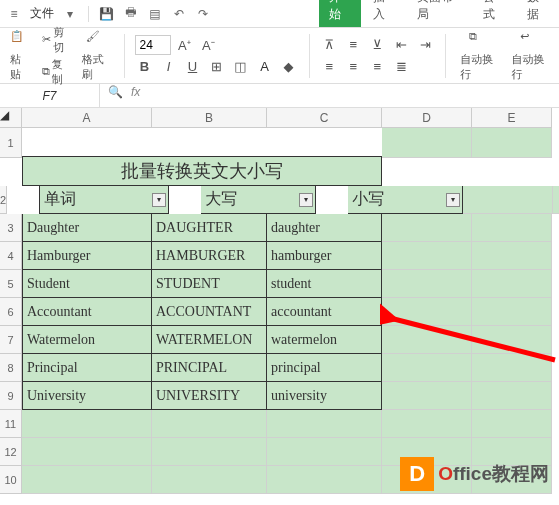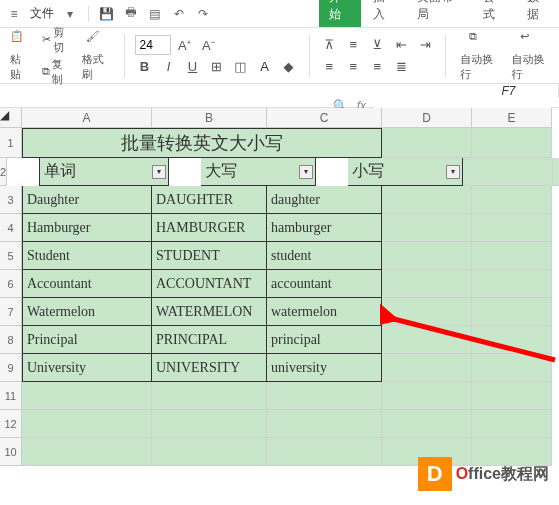--- a/index.html
+++ b/index.html
@@ -22,50 +22,50 @@
 .bigbtn { display: flex; flex-direction: column; align-items: center; font-size: 11px; color: #555; padding: 2px 4px; cursor: pointer; }
 .bigbtn .ico { width: 20px; height: 20px; margin-bottom: 2px; }
 .smbtn { display: flex; align-items: center; gap: 2px; font-size: 11px; color: #555; cursor: pointer; padding: 0 2px; }
 .sel { border: 1px solid #ccc; height: 20px; font-size: 12px; padding: 0 4px; background: #fff; }
 .fontname { width: 70px; }
 .fontsize { width: 36px; }
 .icbtn { width: 20px; height: 20px; border: none; background: transparent; color: #555; cursor: pointer; font-size: 13px; display: inline-flex; align-items: center; justify-content: center; }
 .rsep { width: 1px; height: 44px; background: #e0e0e0; margin: 0 4px; }
 
 
-.fbar { height: 24px; border-bottom: 1px solid #ddd; display: flex; align-items: flex-end; flex-direction: column; }
+.fbar { height: 24px; border-bottom: 1px solid #ddd; display: flex; align-items: flex-start; }
 .namebox { width: 100px; border-right: 1px solid #ddd; height: 100%; display: flex; align-items: center; justify-content: center; font-size: 12px; font-style: italic; color: #333; }
 .fxarea { flex: 1; display: flex; align-items: center; padding: 0 8px; gap: 8px; color: #888; }
 
 
 .grid { position: relative; }
 .corner { position: absolute; left: 0; top: 0; width: 22px; height: 20px; background: #f5f5f5; border-right: 1px solid #ccc; border-bottom: 1px solid #ccc; }
 .colheads { display: flex; margin-left: 22px; height: 20px; }
 .colhead { background: #f5f5f5; border-right: 1px solid #ccc; border-bottom: 1px solid #ccc; text-align: center; font-size: 12px; color: #666; line-height: 20px; }
 .rowwrap { display: flex; }
 .rowhead { width: 22px; background: #f5f5f5; border-right: 1px solid #ccc; border-bottom: 1px solid #ccc; text-align: center; font-size: 11px; color: #666; display: flex; align-items: center; justify-content: center; }
 .cells { display: flex; }
 .cell { border-right: 1px solid #d0d0d0; border-bottom: 1px solid #d0d0d0; background: #c8e6c9; font-size: 14px; font-family: "SimSun", serif; padding: 0 4px; display: flex; align-items: center; position: relative; }
 .cell.bordered { border-right: 1px solid #333; border-bottom: 1px solid #333; }
 .cell.bordertop { border-top: 1px solid #333; }
 .cell.borderleft { border-left: 1px solid #333; }
-.cell.title { justify-content: center; font-size: 18px; }
+.cell.title { justify-content: center; font-size: 18px; margin-top: 28px; }
 .cell.hdr { font-size: 16px; margin-left: 32px; }
 .dropbtn { position: absolute; right: 2px; top: 50%; transform: translateY(-50%); width: 14px; height: 14px; border: 1px solid #888; background: #f0f0f0; font-size: 8px; display: flex; align-items: center; justify-content: center; cursor: pointer; }
 
 
 .cA { width: 130px; } .cB { width: 115px; } .cC { width: 115px; } .cD { width: 90px; } .cE { width: 80px; }
 
 
 .arrow { position: absolute; pointer-events: none; }
 
 
 .wm { position: absolute; right: 10px; bottom: 14px; display: flex; align-items: center; gap: 4px; }
 .wm .sq { width: 34px; height: 34px; background: #ff8c00; display: flex; align-items: center; justify-content: center; color: #fff; font-weight: bold; font-size: 22px; }
-.wm .txt1 { font-size: 16px; font-weight: bold; }
+.wm .txt1 { font-size: 19px; font-weight: bold; }
 .wm .o1 { color: #d93025; } .wm .o2 { color: #555; } .wm .o3 { color: #555; }
 .wm .txt2 { font-size: 11px; color: #ff8c00; letter-spacing: 0.5px; }
 </style>
 </head>
 <body>
 
 <div class="titlebar">
   <span class="tb-icon">≡</span>
   <span>文件</span>
   <span class="tb-icon">▾</span>

